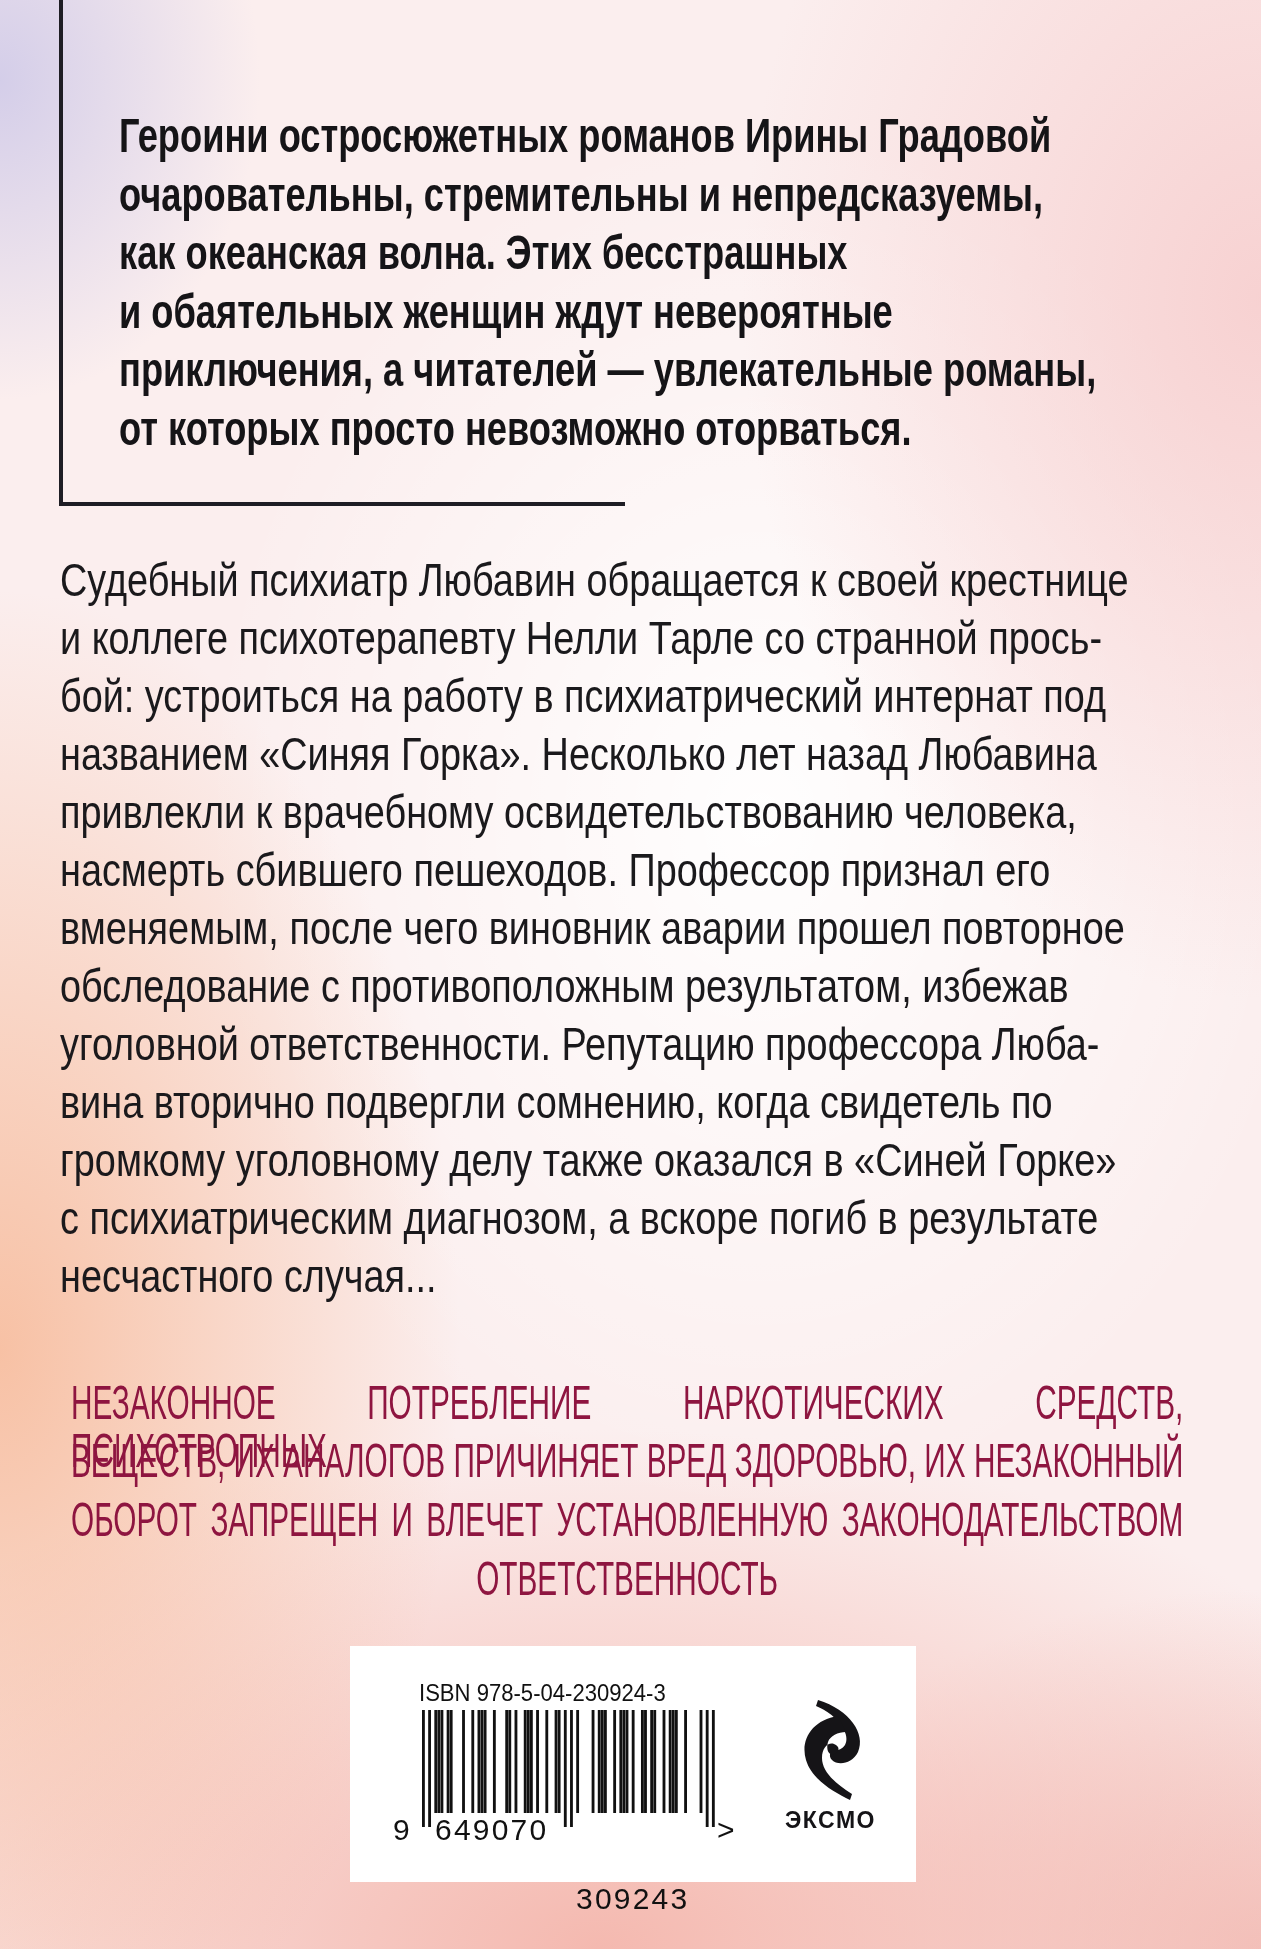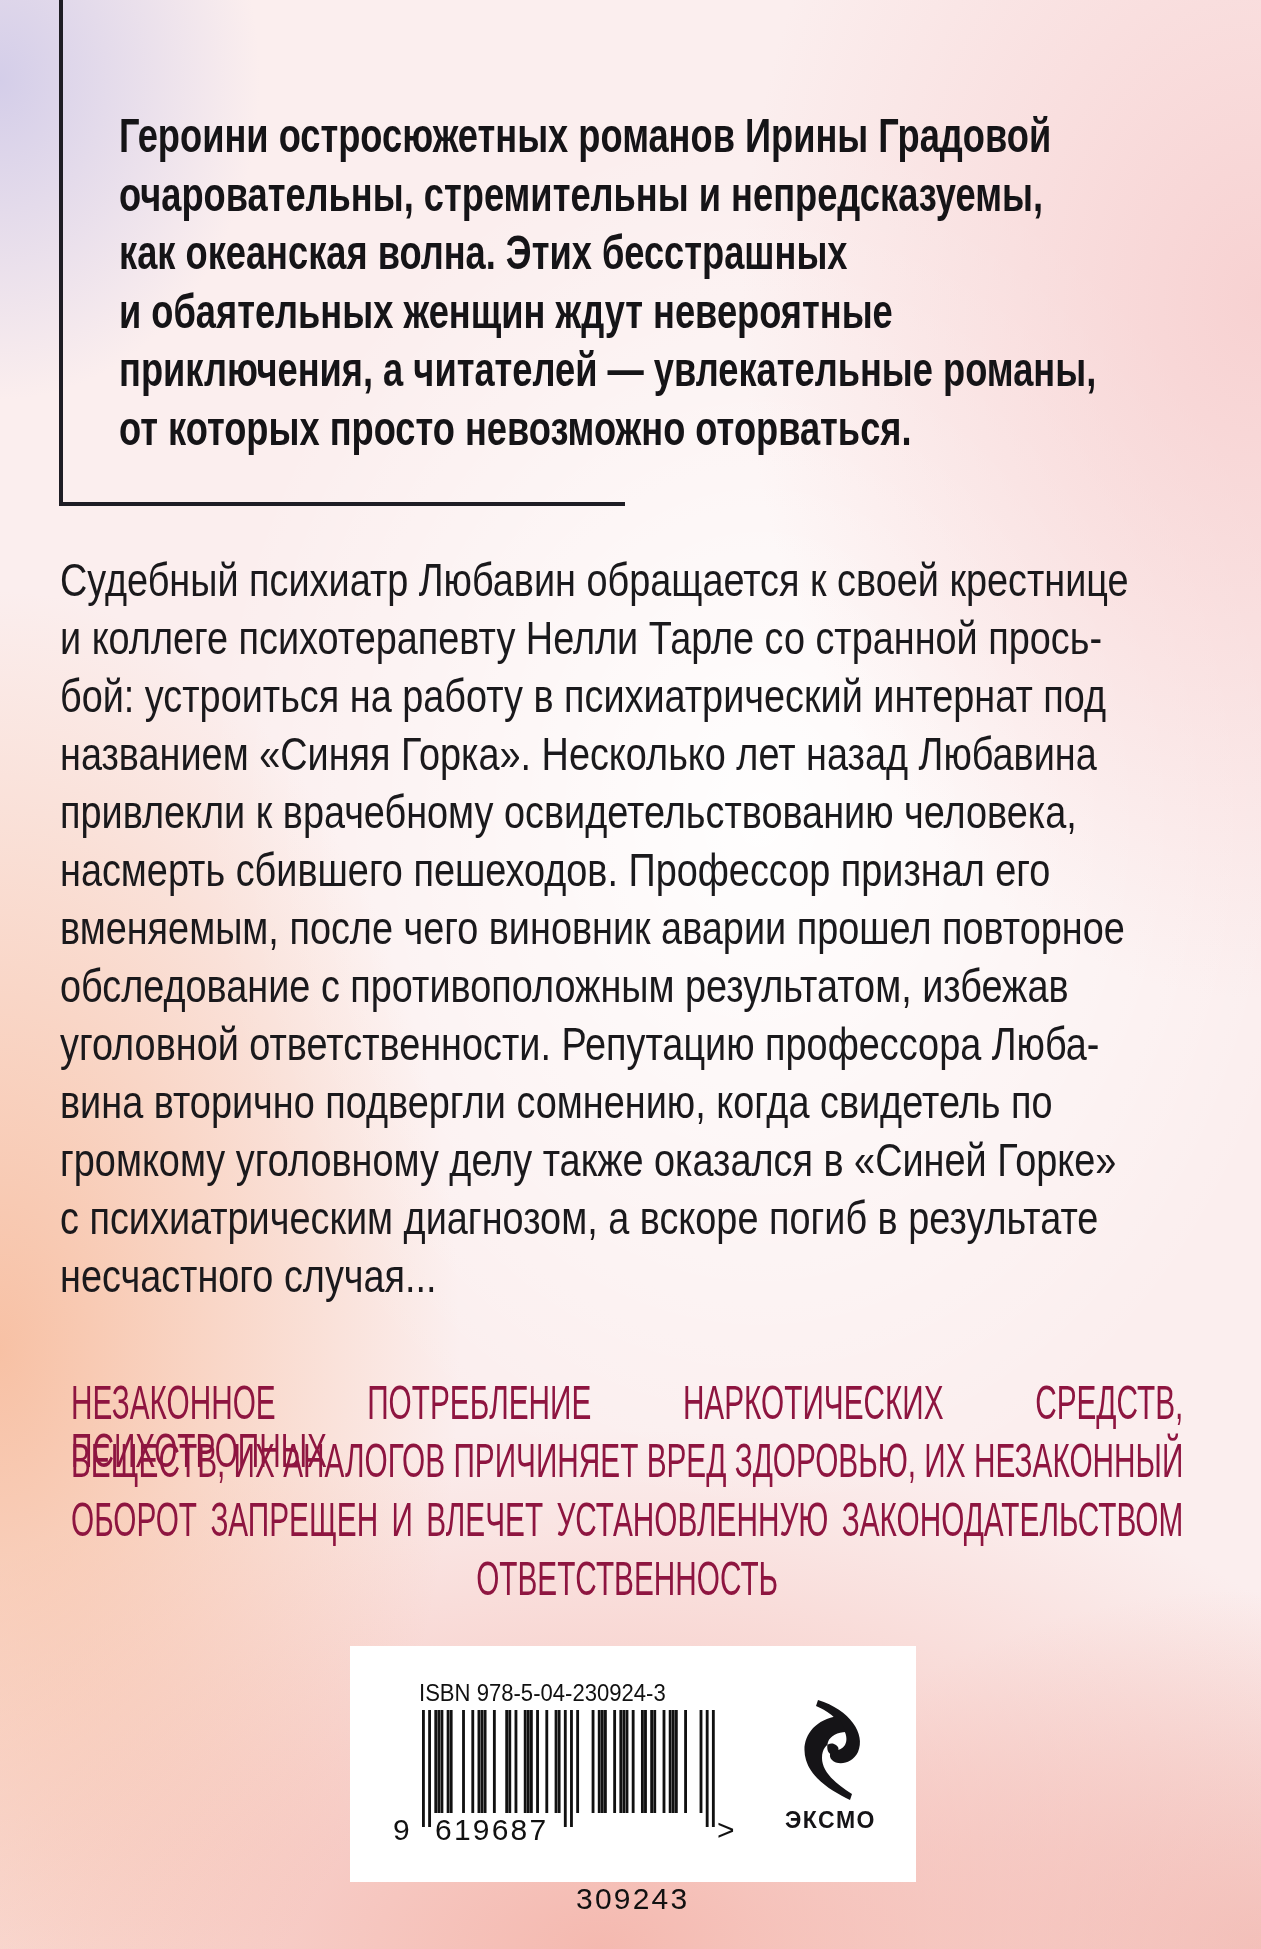--- a/index.html
+++ b/index.html
@@ -133,21 +133,21 @@
     <rect x="240.57" y="0" width="2.84" height="103" fill="#111"></rect>
     <rect x="246.74" y="0" width="2.84" height="103" fill="#111"></rect>
     <rect x="249.82" y="0" width="2.84" height="103" fill="#111"></rect>
     <rect x="252.91" y="0" width="2.84" height="103" fill="#111"></rect>
     <rect x="262.16" y="0" width="2.84" height="103" fill="#111"></rect>
     <rect x="277.58" y="0" width="2.84" height="103" fill="#111"></rect>
     <rect x="283.75" y="0" width="2.84" height="117" fill="#111"></rect>
     <rect x="289.92" y="0" width="2.84" height="117" fill="#111"></rect>
   </svg>
 <div class="bc-digit" style="left:393px; top:1815px">9</div>
-<div class="bc-digit" style="left:435px; top:1815px">619687</div>
+<div class="bc-digit" style="left:435px; top:1815px">649070</div>
 <div class="bc-digit" style="left:576px; top:1884px">309243</div>
 <div class="bc-digit" style="left:717px; top:1815px">&gt;</div>
 
 <svg class="logo" width="72" height="108" viewBox="0 0 72 108" xmlns="http://www.w3.org/2000/svg">
   <path d="M20 4 C 52 14, 68 38, 60 56 C 54 68, 40 70, 34 64 C 30 60, 32 54, 38 54 C 46 54, 52 46, 46 34 C 40 22, 28 14, 18 10 Z" fill="#151417"></path>
   <path d="M40 20 C 14 24, 2 44, 8 64 C 14 84, 36 96, 52 104 L 54 98 C 38 88, 24 76, 24 62 C 24 52, 30 46, 36 48 C 42 50, 42 56, 36 58 C 30 60, 28 52, 30 46 C 32 40, 40 36, 48 36 Z" fill="#151417"></path>
 </svg>
 <div class="logo-text">ЭКСМО</div>
 
 </body></html>

